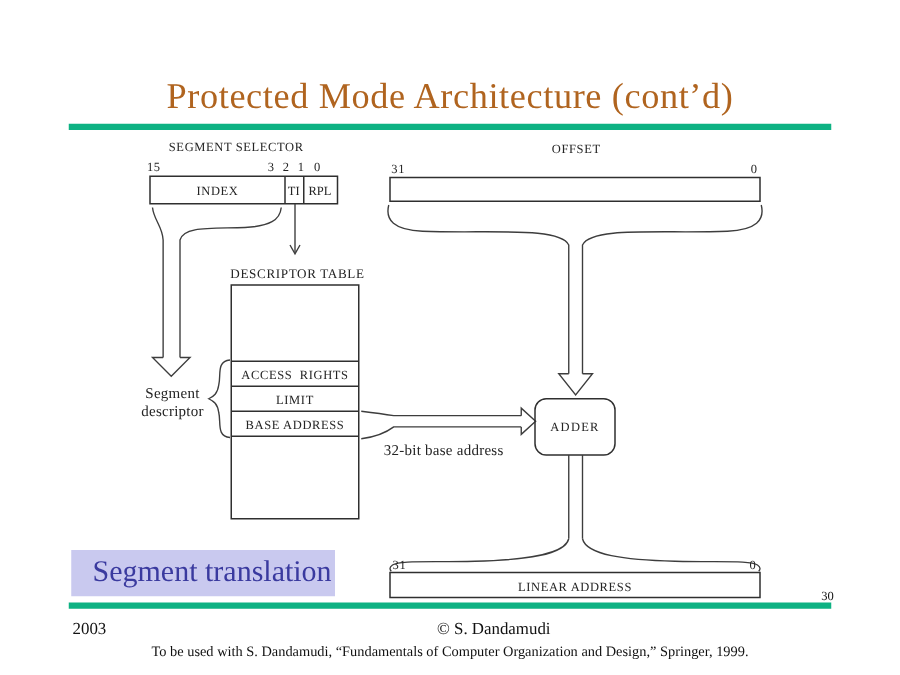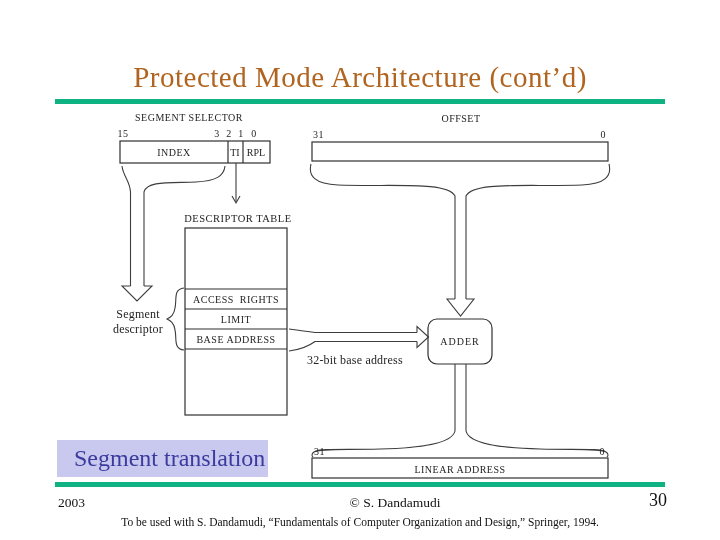--- a/index.html
+++ b/index.html
@@ -47,21 +47,21 @@
     font-size: 24px; line-height: 37px; padding-left: 17px;
   }
   .footer-year {
     position: absolute; left: 58px; top: 495px; font-size: 13.5px; color: #111; font-family: Liberation Serif, serif;
   }
   .footer-copy {
     position: absolute; left: 0; top: 495px; width: 720px; text-align: center;
     transform: translateX(35px); font-size: 13.5px; color: #111;
   }
   .footer-page {
-    position: absolute; right: 53px; top: 490px; font-size: 18px; color: #111;
+    position: absolute; right: 53px; top: 472px; font-size: 10px; color: #111;
   }
   .footer-citation {
     position: absolute; left: 0; top: 516px; width: 720px; text-align: center;
     font-size: 11.5px; color: #111;
   }
 </style>
 </head>
 <body>
 
 <div class="slide">
@@ -135,14 +135,14 @@
     <text class="dg-text sz10" x="460" y="472.5" text-anchor="middle">LINEAR ADDRESS</text>
   </svg>
 
   <div class="callout">Segment translation</div>
 
   <div class="bar bar-bottom"></div>
 
   <div class="footer-year">2003</div>
   <div class="footer-copy">© S. Dandamudi</div>
   <div class="footer-page">30</div>
-  <div class="footer-citation">To be used with S. Dandamudi, “Fundamentals of Computer Organization and Design,” Springer, 1994.</div>
+  <div class="footer-citation">To be used with S. Dandamudi, “Fundamentals of Computer Organization and Design,” Springer, 1999.</div>
 </div>
 
 </body></html>

